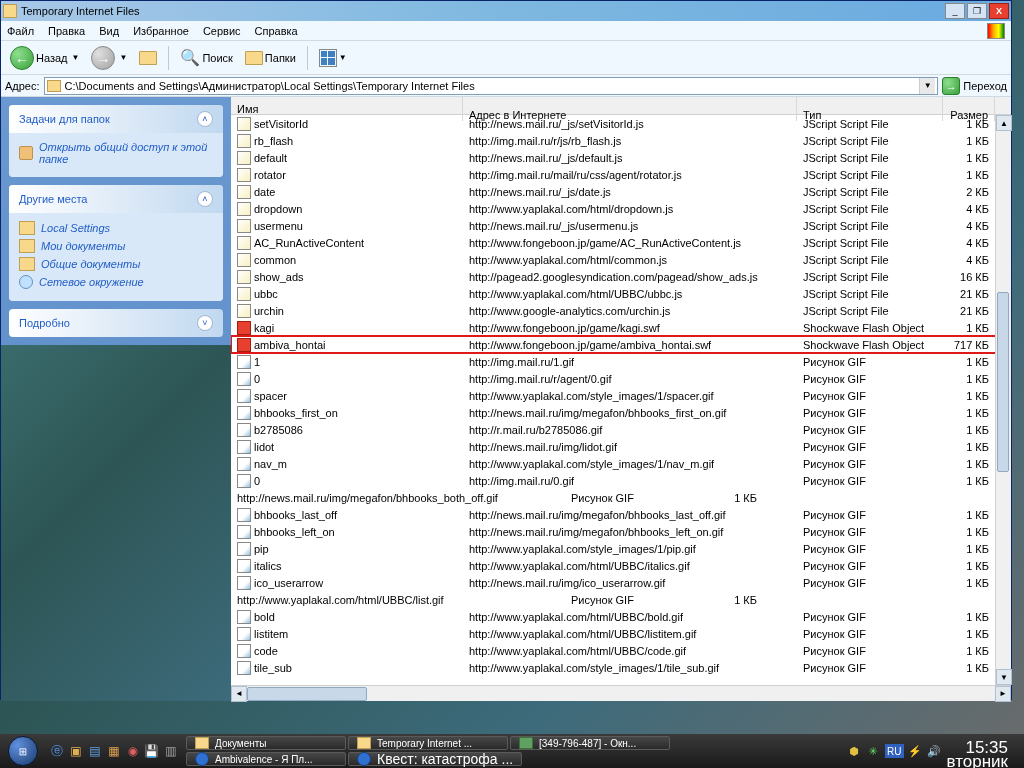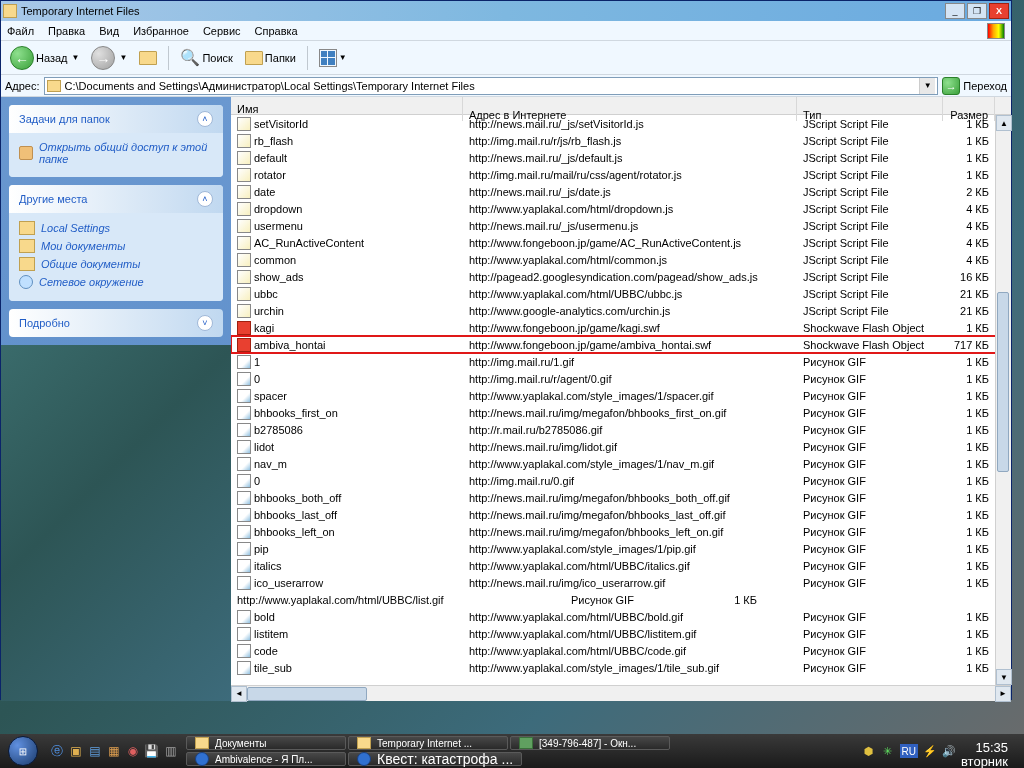--- a/index.html
+++ b/index.html
@@ -67,21 +67,21 @@
 .startorb .orb { width: 30px; height: 30px; border-radius: 50%; background: radial-gradient(circle at 30% 30%, #6090e0, #1a3a6a); border: 1px solid #0a1a3a; display: flex; align-items: center; justify-content: center; font-size: 10px; }
 .ql { display: flex; gap: 1px; padding: 0 4px; }
 .ql .qli { width: 18px; height: 24px; display: flex; align-items: center; justify-content: center; font-size: 12px; }
 .tbbtn { height: 26px; padding: 0 8px; background: linear-gradient(to bottom, #484848, #2a2a2a); border: 1px solid #5a5a5a; border-radius: 2px; display: flex; align-items: center; gap: 6px; min-width: 160px; }
 .tbbtn .bico { width: 14px; height: 12px; background: #f8d98c; border: 1px solid #c0a050; flex-shrink: 0; }
 .tbbtn.ie .bico { background: #3070d0; border-radius: 50%; width: 14px; height: 14px; border-color: #1a4080; }
 .tbbtn.gm .bico { background: #60a060; border-color: #3a703a; }
 .tray { margin-left: auto; display: flex; align-items: center; gap: 5px; padding: 0 8px; }
 .tray .tico { width: 14px; height: 14px; display: flex; align-items: center; justify-content: center; font-size: 11px; }
 .tbcol { display: flex; flex-direction: column; gap: 2px; }
-.clock { text-align: right; font-size: 13px; line-height: 14px; padding-right: 4px; margin-top: 8px; }
+.clock { text-align: right; font-size: 17px; line-height: 14px; padding-right: 4px; margin-top: 8px; }
 </style>
 </head>
 <body>
 
 <div class="window">
   <div class="titlebar">
     <span class="ticon"></span>
     <span class="ttext">Temporary Internet Files</span>
     <div class="winbtns">
       <div class="winbtn">_</div>
@@ -394,24 +394,20 @@
           <div class="row">
             <div class="cell col-name">
               <span class="fileicon gif"></span>
               <span>0</span>
             </div>
             <div class="cell col-url">http://img.mail.ru/0.gif</div>
             <div class="cell col-type">Рисунок GIF</div>
             <div class="cell col-size">1 КБ</div>
           </div>
           <div class="row">
-            <div class="cell col-name">
-              <span class="fileicon gif"></span>
-              <span>bhbooks_both_off</span>
-            </div>
             <div class="cell col-url">http://news.mail.ru/img/megafon/bhbooks_both_off.gif</div>
             <div class="cell col-type">Рисунок GIF</div>
             <div class="cell col-size">1 КБ</div>
           </div>
           <div class="row">
             <div class="cell col-name">
               <span class="fileicon gif"></span>
               <span>bhbooks_last_off</span>
             </div>
             <div class="cell col-url">http://news.mail.ru/img/megafon/bhbooks_last_off.gif</div>

